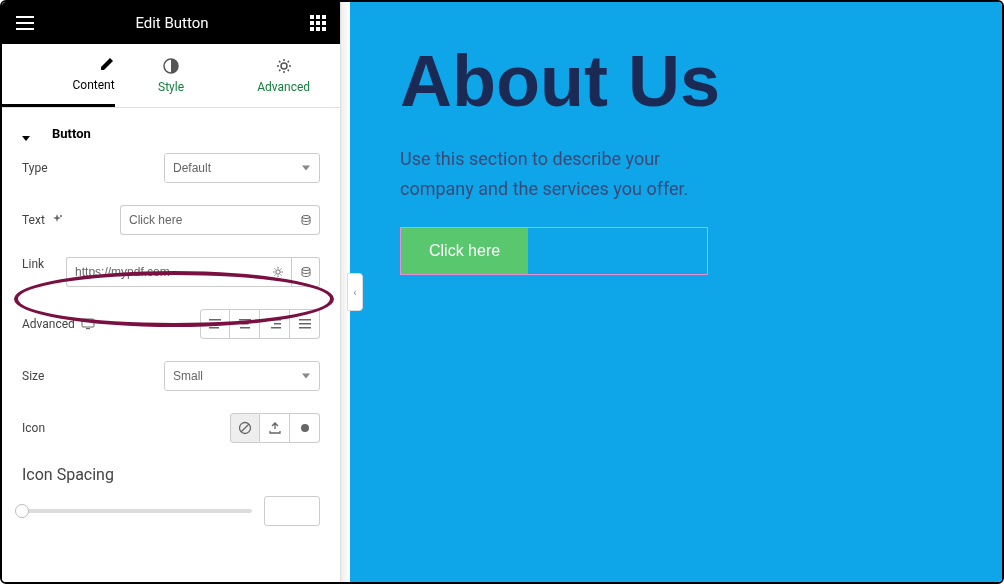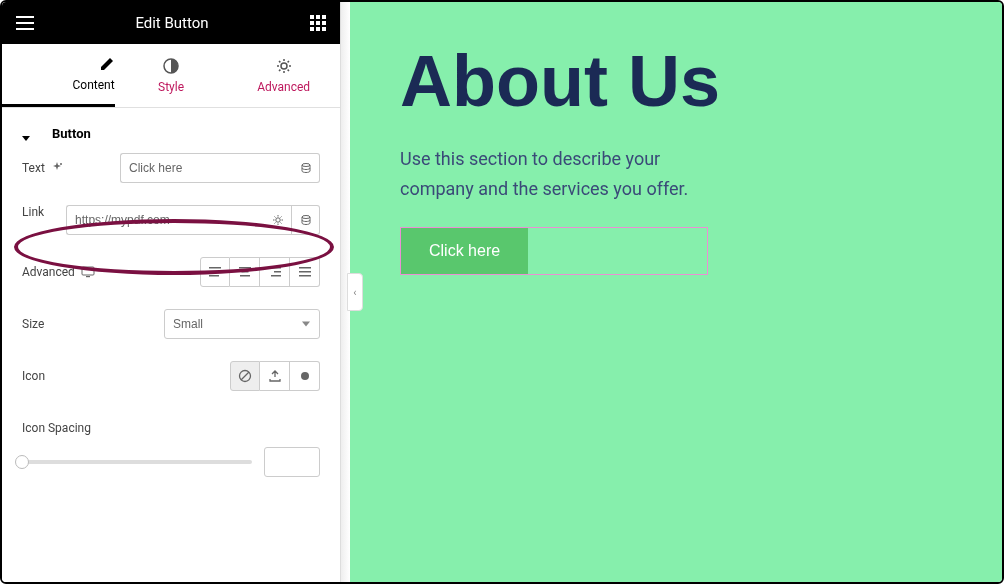--- a/index.html
+++ b/index.html
@@ -45,21 +45,21 @@
 }
 .tab {
   flex: 1;
   display: flex;
   flex-direction: column;
   align-items: center;
   justify-content: center;
   gap: 6px;
   cursor: pointer;
   font-size: 12px;
-  color: #be185d;
+  color: #15803d;
 }
 .tab.active {
   color: #000;
   border-bottom: 3px solid #000;
   align-items: flex-end;
 }
 .section-header {
   padding: 18px 20px 12px 20px;
   display: flex;
   align-items: flex-end;
@@ -218,21 +218,21 @@
   display: flex;
   align-items: center;
   justify-content: center;
   cursor: pointer;
   font-size: 11px;
   color: #888;
 }
 .preview {
   flex: 1;
   padding: 42px 50px;
-  background: #86efac;
+  background: #0ea5e9;
   overflow: hidden;
 }
 .preview h1 {
   font-family: "Arial Black", Arial, sans-serif;
   font-weight: 900;
   font-size: 72px;
   line-height: 1.05;
   color: #1b2a55;
   margin-bottom: 24px;
 }
@@ -319,20 +319,30 @@
     </div>
   </div>
 
   <div class="section-header">
     <span class="caret-down"></span>
     <span>Button</span>
   </div>
 
   <div class="controls">
 
+    <div class="control-row">
+      <div class="label">Type</div>
+      <div class="field">
+        <div class="select-wrap">
+          <select class="select-full">
+            <option>Default</option>
+          </select>
+        </div>
+      </div>
+    </div>
 
     <div class="control-row">
       <div class="label">
         <span>Text</span>
         <span>
           <svg width="12" height="12" viewBox="0 0 12 12">
               <path d="M6 0l1 3 3 1-3 1-1 3-1-3-3-1 3-1z" fill="#666"></path>
               <circle cx="10" cy="2" r="1" fill="#666"></circle>
             </svg>
         </span>
@@ -441,21 +451,21 @@
         </div>
         <div class="icon-btn">
           <svg width="14" height="14" viewBox="0 0 14 14">
               <circle cx="7" cy="7" r="4" fill="#666"></circle>
             </svg>
         </div>
       </div>
     </div>
 
     <div>
-      <div class="label" style="margin-bottom:12px; font-size:12px; color:#444;margin-top:8px;">Icon Spacing</div>
+      <div class="label" style="margin-bottom:12px; font-size:16px; color:#444;">Icon Spacing</div>
       <div class="control-row slider-row">
         <div class="slider-track">
           <div class="slider-thumb"></div>
         </div>
         <input class="slider-value" type="text" style="">
       </div>
     </div>
 
   </div>
 </div>

